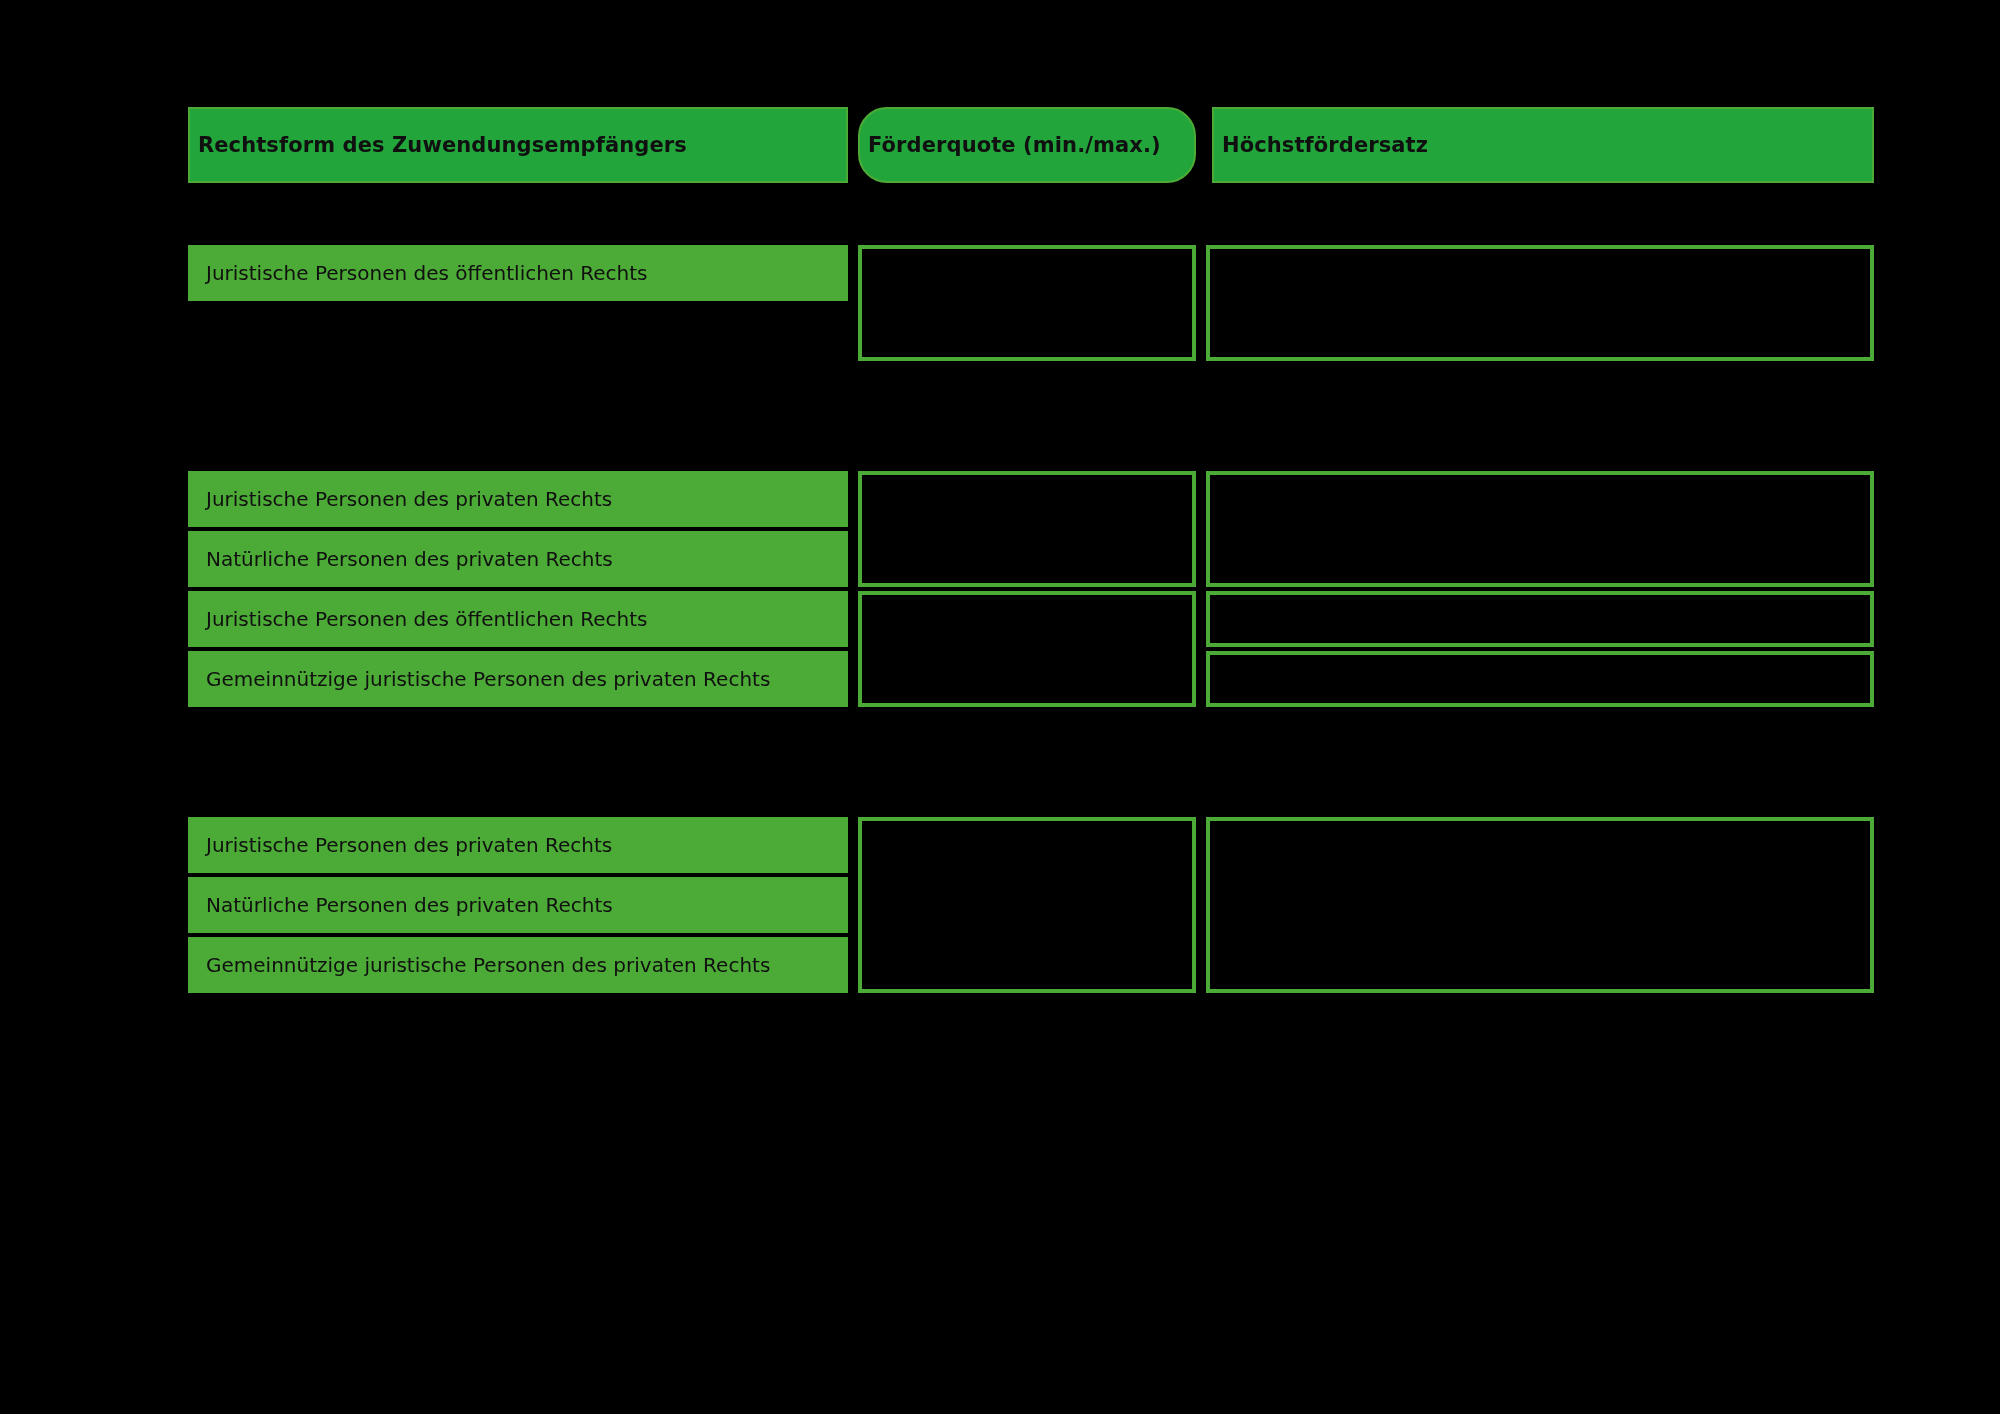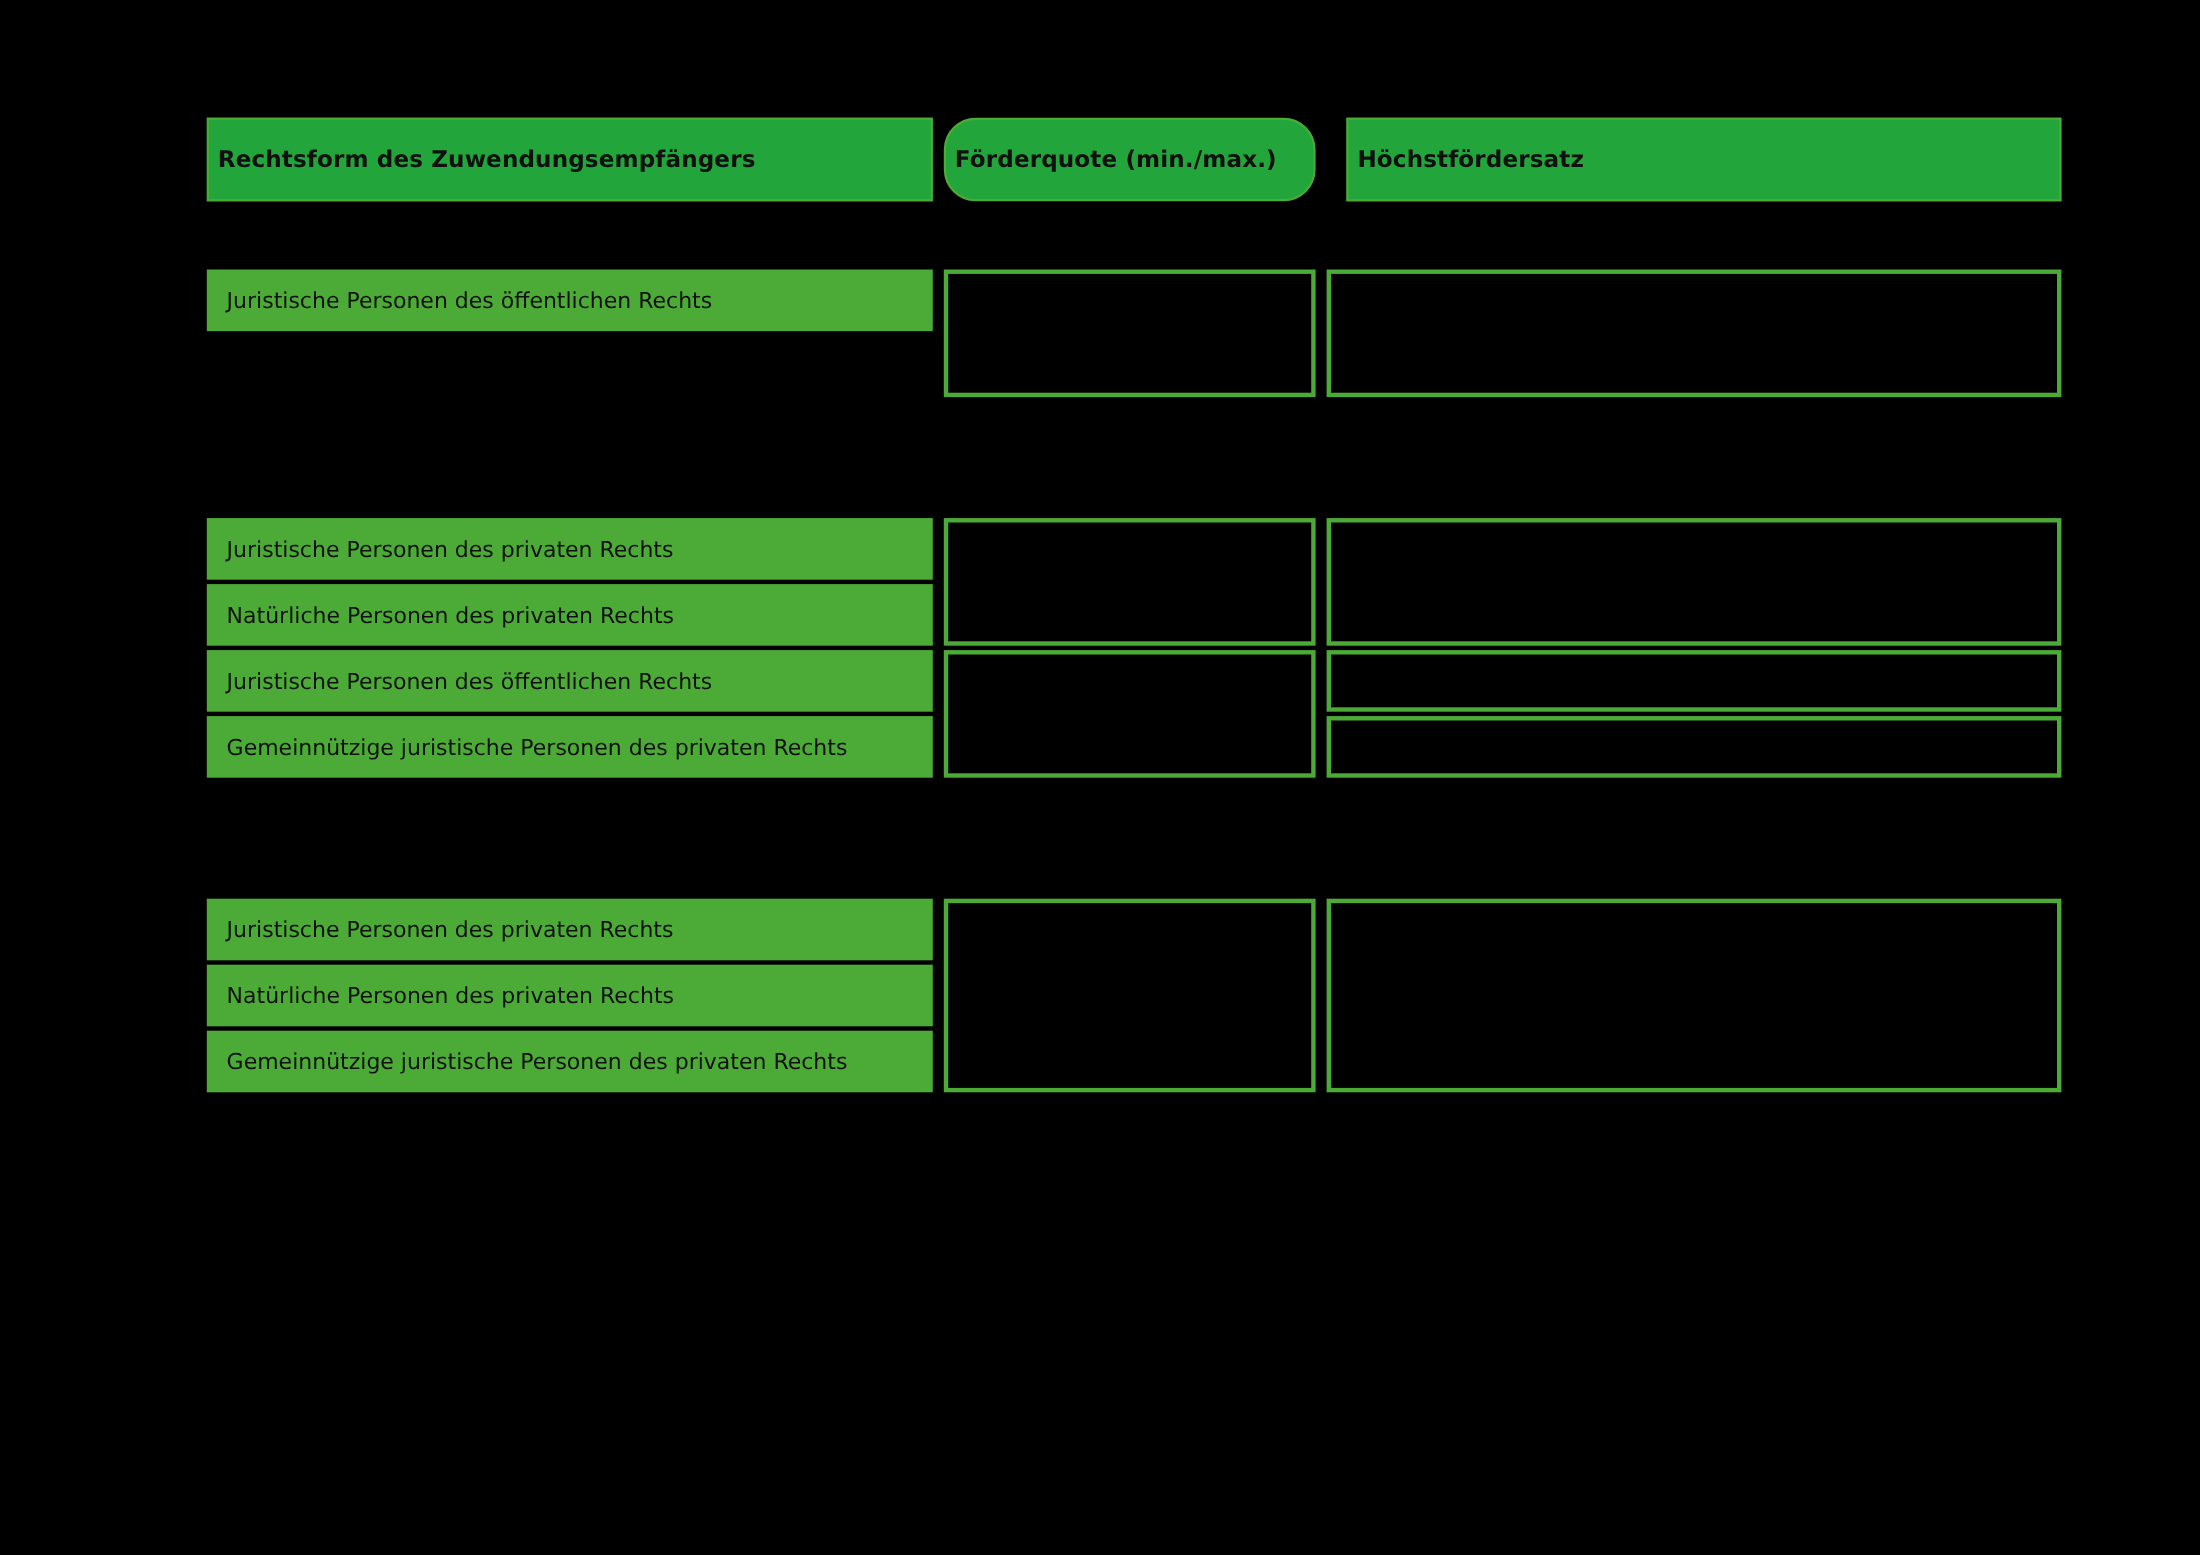--- a/index.html
+++ b/index.html
@@ -71,21 +71,21 @@
     display: flex;
     align-items: center;
     padding-left: 8px;
     color: #101010;
     font-weight: bold;
     font-size: 21px;
     letter-spacing: 0.1px;
   }
   .header-cell.h1 { width: 660px; flex: 0 0 660px; }
   .header-cell.h2 { width: 338px; flex: 0 0 338px; margin-left: 10px; border-radius: 29px; }
-  .header-cell.h3 { flex: 1 1 auto; margin-left: 28px; }
+  .header-cell.h3 { flex: 1 1 auto; margin-left: 16px; }
 
   
   .label-cell {
     background: #4caa36;
     box-sizing: border-box;
     display: flex;
     align-items: center;
     padding-left: 18px;
     color: #101010;
     font-size: 20px;

